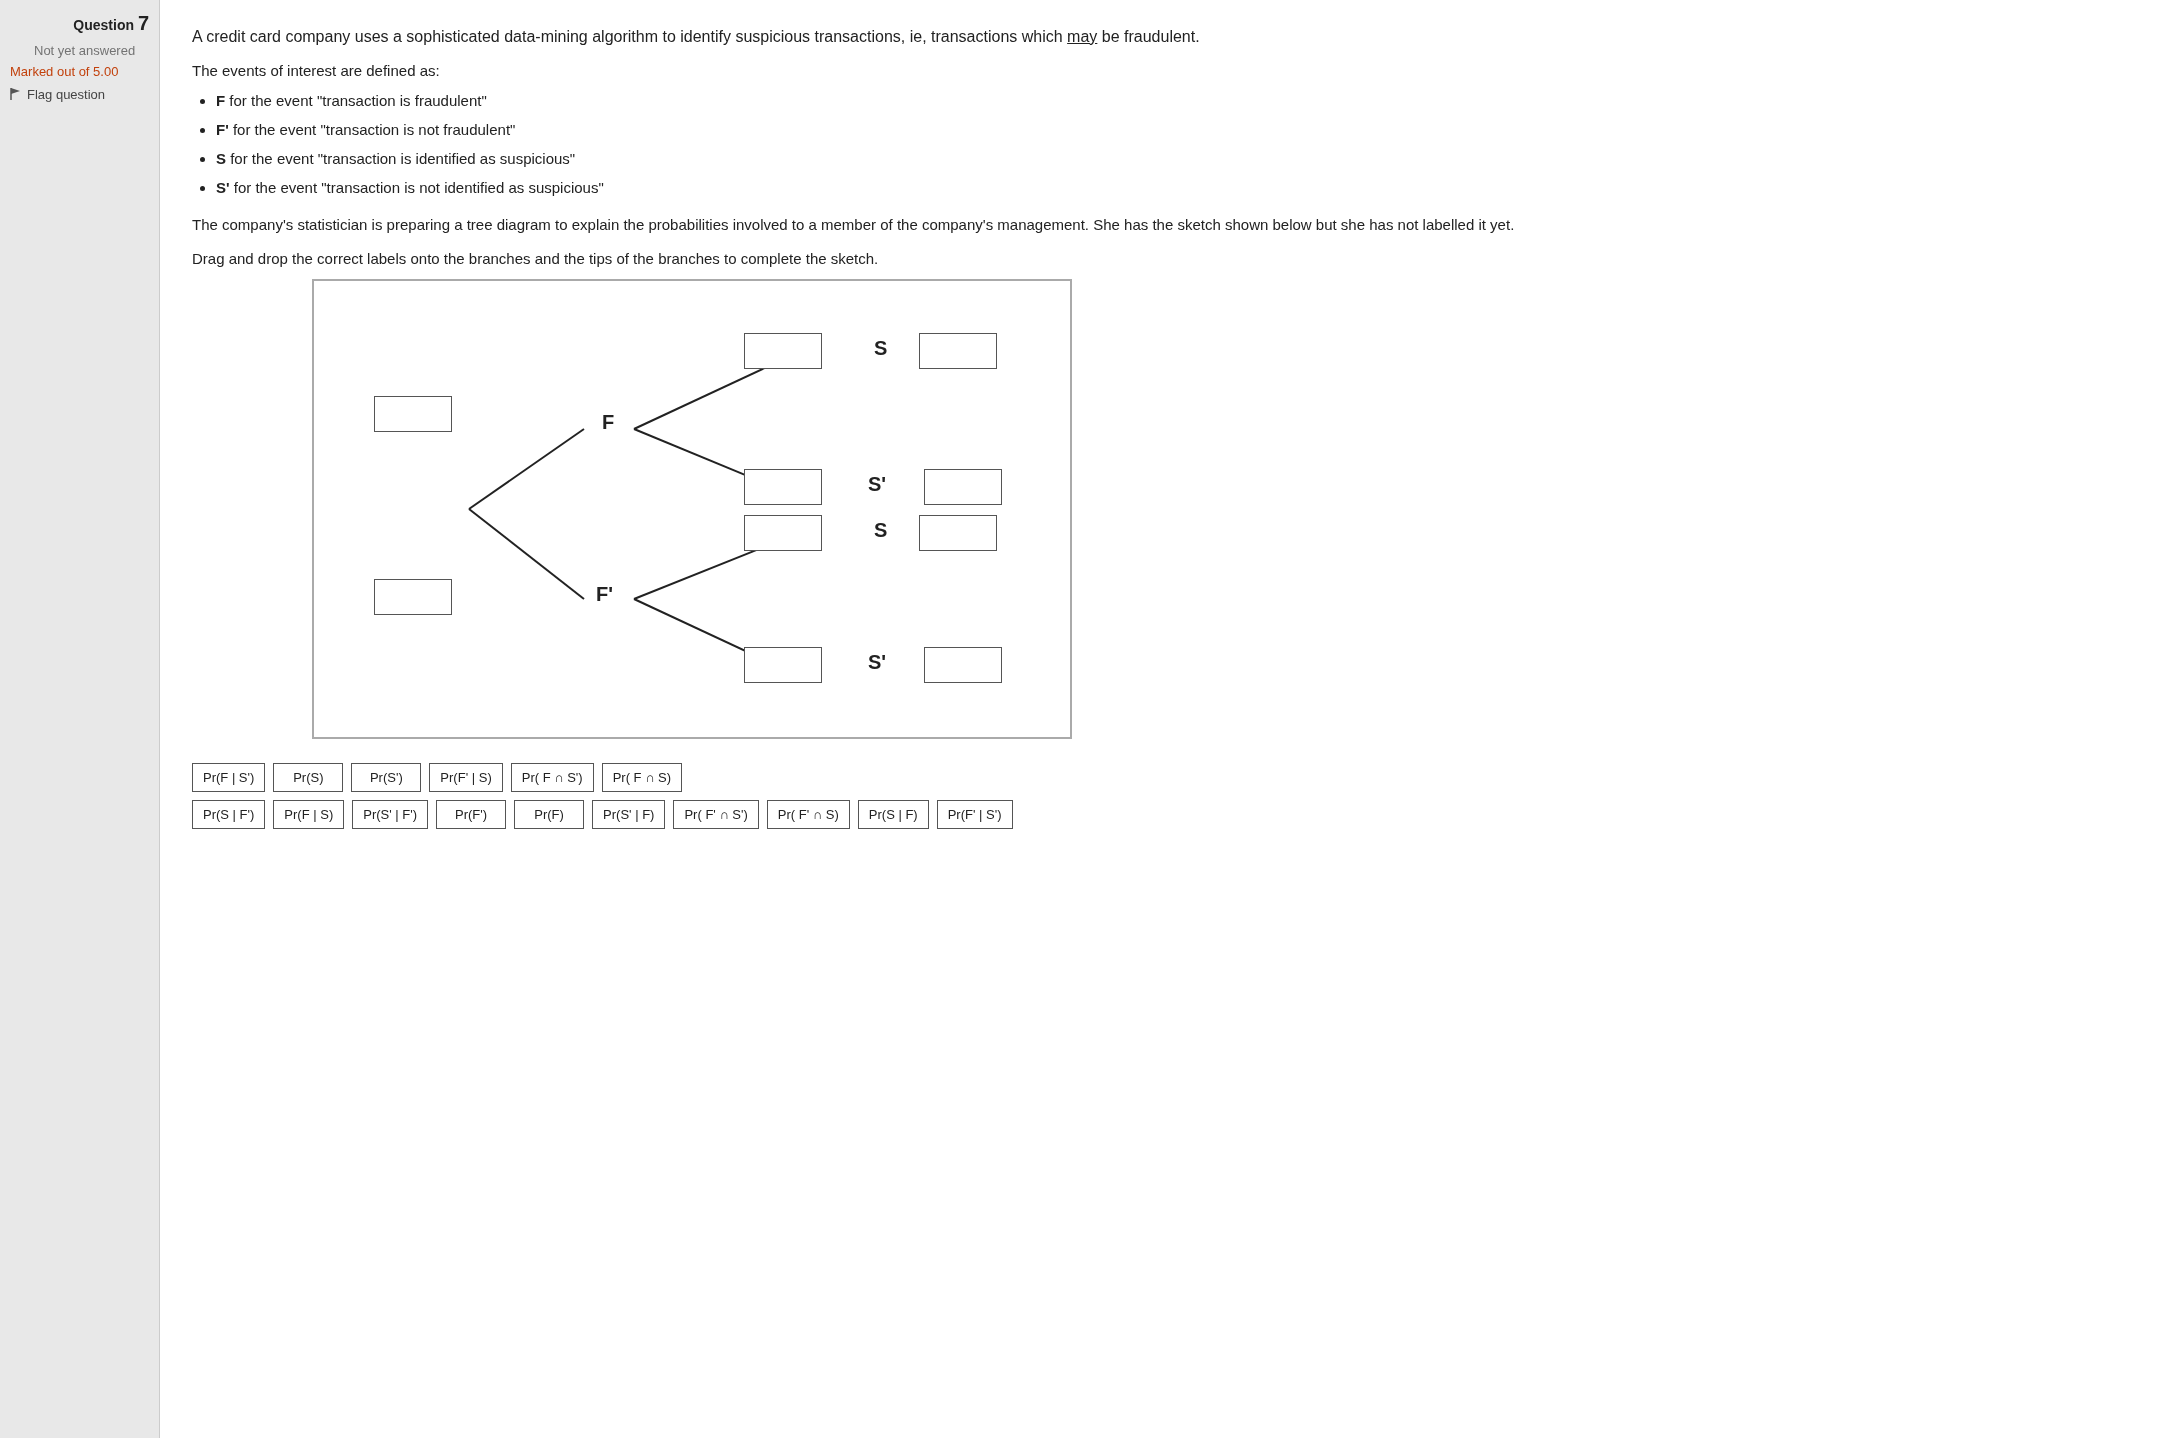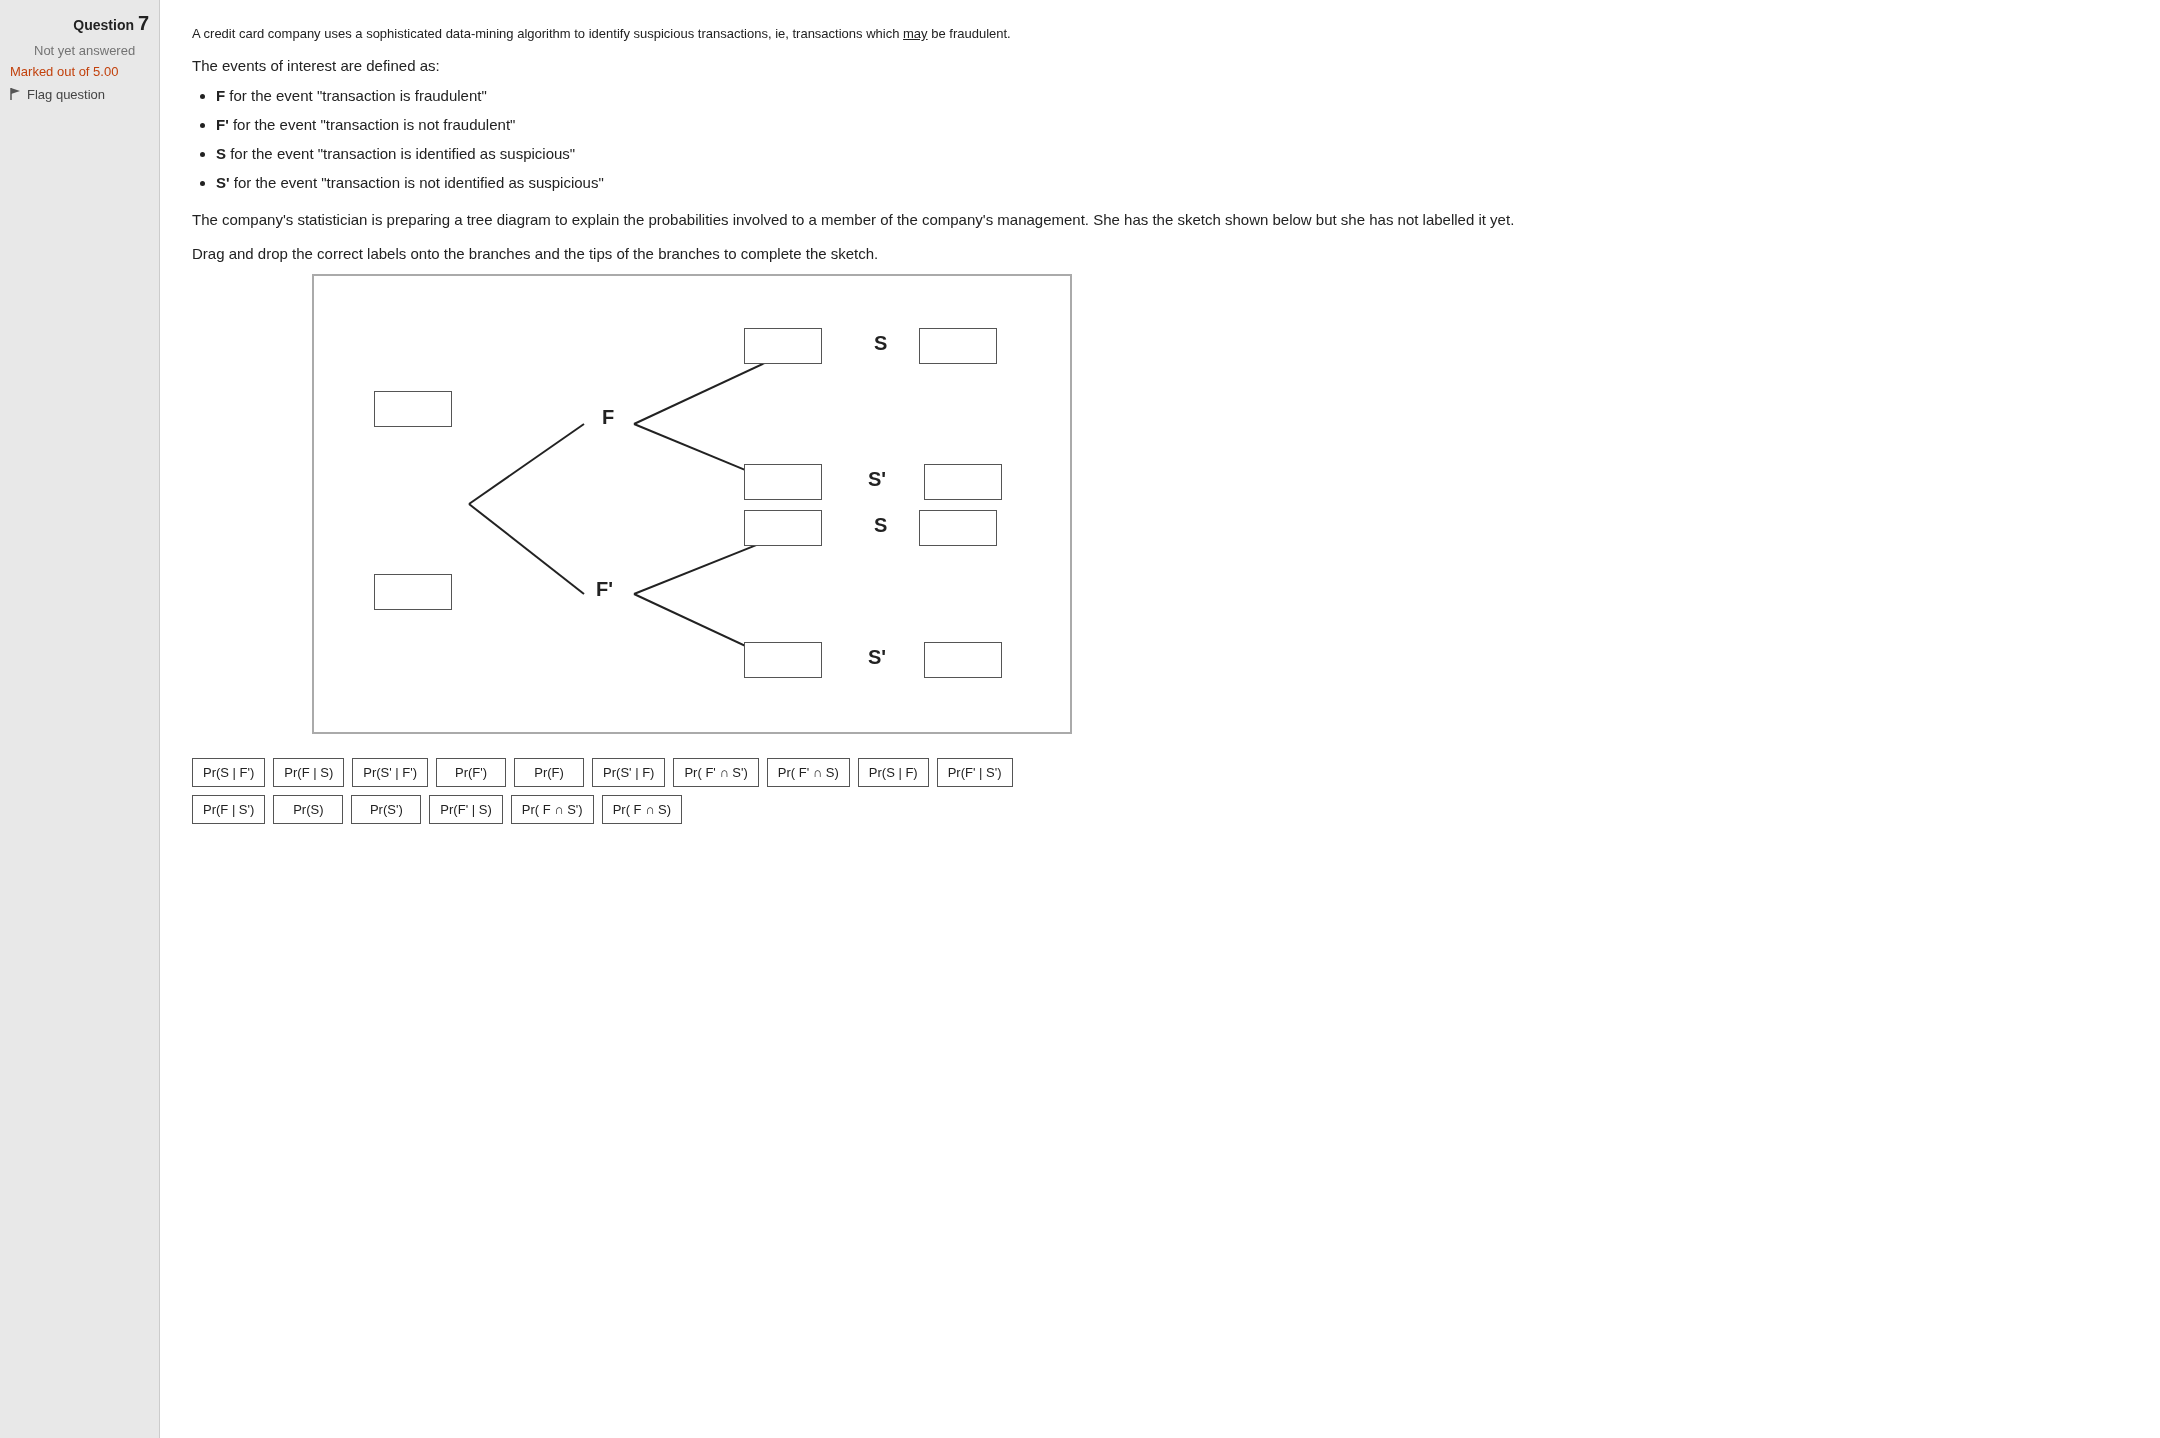--- a/index.html
+++ b/index.html
@@ -46,21 +46,21 @@
       color: #444;
       cursor: pointer;
       margin-top: 6px;
     }
     .main-content {
       flex: 1;
       background: #fff;
       padding: 24px 32px;
     }
     .question-text {
-      font-size: 13px;
+      font-size: 16px;
       line-height: 1.6;
       margin-bottom: 12px;
     }
     .question-text u { text-decoration: underline; }
     .events-intro {
       margin-bottom: 8px;
     }
     .events-list {
       list-style: disc;
       padding-left: 24px;
@@ -216,34 +216,34 @@
 
       <div class="drop-box" style="left:430px; top:234px;"></div>
 
       <div class="tree-label" style="left:554px; top:370px;"><b>S'</b></div>
 
       <div class="drop-box" style="left:610px; top:366px;"></div>
 
       <div class="drop-box" style="left:430px; top:366px;"></div>
     </div>
 
+    <div class="tokens-row">
+      <div class="token">Pr(F | S')</div>
+      <div class="token">Pr(S)</div>
+      <div class="token">Pr(S')</div>
+      <div class="token">Pr(F' | S)</div>
+      <div class="token">Pr( F ∩ S')</div>
+      <div class="token">Pr( F ∩ S)</div>
+    </div>
     <div class="tokens-row">
       <div class="token">Pr(S | F')</div>
       <div class="token">Pr(F | S)</div>
       <div class="token">Pr(S' | F')</div>
       <div class="token">Pr(F')</div>
       <div class="token">Pr(F)</div>
       <div class="token">Pr(S' | F)</div>
       <div class="token">Pr( F' ∩ S')</div>
       <div class="token">Pr( F' ∩ S)</div>
       <div class="token">Pr(S | F)</div>
       <div class="token">Pr(F' | S')</div>
     </div>
-    <div class="tokens-row">
-      <div class="token">Pr(F | S')</div>
-      <div class="token">Pr(S)</div>
-      <div class="token">Pr(S')</div>
-      <div class="token">Pr(F' | S)</div>
-      <div class="token">Pr( F ∩ S')</div>
-      <div class="token">Pr( F ∩ S)</div>
-    </div>
   </div>
 </div>
 
 </body></html>

